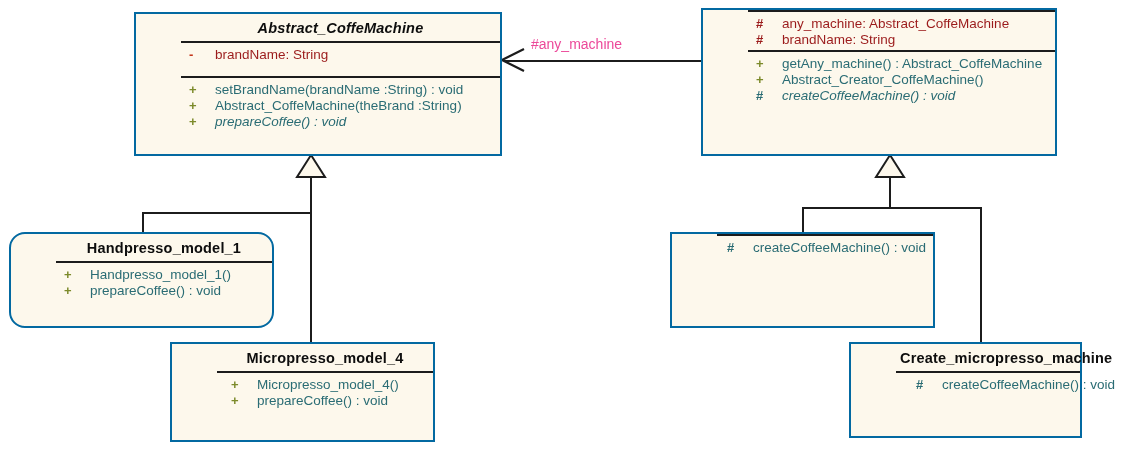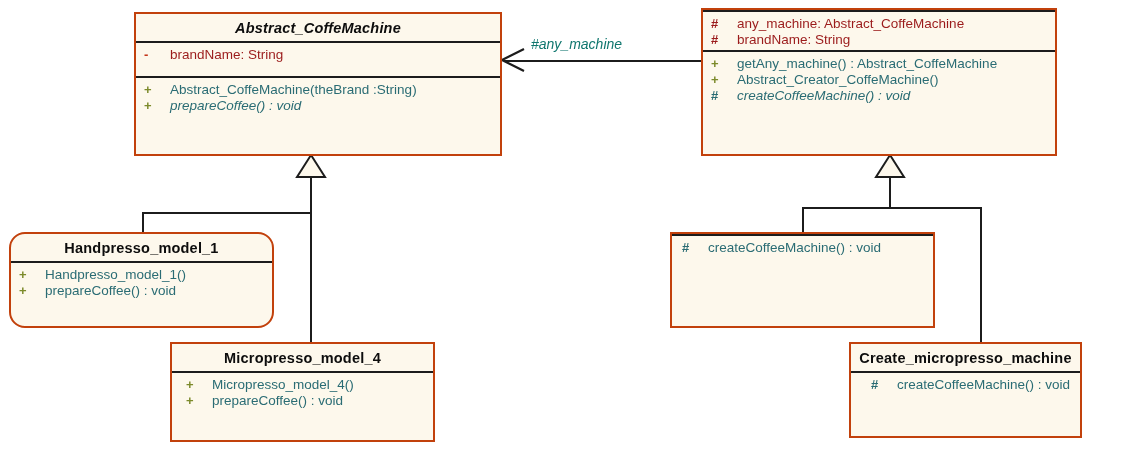--- a/index.html
+++ b/index.html
@@ -15,22 +15,23 @@
     background: #ffffff;
     overflow: hidden;
     font-family: "Liberation Sans", sans-serif;
   }
 
   
   .uml-class {
     position: absolute;
     box-sizing: border-box;
     background: #fdf8ec;
-    border: 2px solid #c2410c;
+    border: 2px solid #0369a1;
     z-index: 5;
+    padding-left: 45px;
   }
   .uml-title {
     box-sizing: border-box;
     width: 100%;
     text-align: center;
     font-size: 14.5px;
     font-weight: bold;
     color: #0d0d0d;
     letter-spacing: 0.2px;
     padding: 6px 4px 5px 4px;
@@ -82,24 +83,23 @@
     background: #1c1c1c;
     z-index: 2;
   }
   .conn.h { height: 2px; }
   .conn.v { width: 2px; }
   .tri-svg { position: absolute; z-index: 3; overflow: visible; }
 
   .edge-label {
     position: absolute;
     font-size: 14px;
-    color: #0f766e;
+    color: #ec4899;
     white-space: nowrap;
     z-index: 4;
-    font-style: italic;
   }
 </style>
 </head>
 <body>
 
 <div id="canvas">
 
   <div class="conn h" style="left:504px; top:60px; width:198px;"></div>
   <svg class="tri-svg" width="26" height="26" viewBox="0 0 26 26" style="left:500px; top:48px;">
     <polyline points="24,1 2,12 24,23" fill="none" stroke="#1c1c1c" stroke-width="2.2"></polyline>
@@ -126,20 +126,23 @@
     <div class="uml-title abstract">Abstract_CoffeMachine</div>
     <div class="uml-sep"></div>
     <div class="uml-compartment" style="height:33px;">
       <div class="uml-row attr">
         <span class="uml-vis">-</span><span class="uml-text">brandName:  String</span>
       </div>
     </div>
     <div class="uml-sep"></div>
     <div class="uml-compartment">
       <div class="uml-row meth">
+        <span class="uml-vis">+</span><span class="uml-text">setBrandName(brandName :String) : void</span>
+      </div>
+      <div class="uml-row meth">
         <span class="uml-vis">+</span><span class="uml-text">Abstract_CoffeMachine(theBrand :String)</span>
       </div>
       <div class="uml-row meth italic">
         <span class="uml-vis">+</span><span class="uml-text">prepareCoffee() : void</span>
       </div>
     </div>
   </div>
 
   <div class="uml-class" style="left:701px; top:8px; width:356px; height:148px;">
     <div class="uml-sep"></div>

